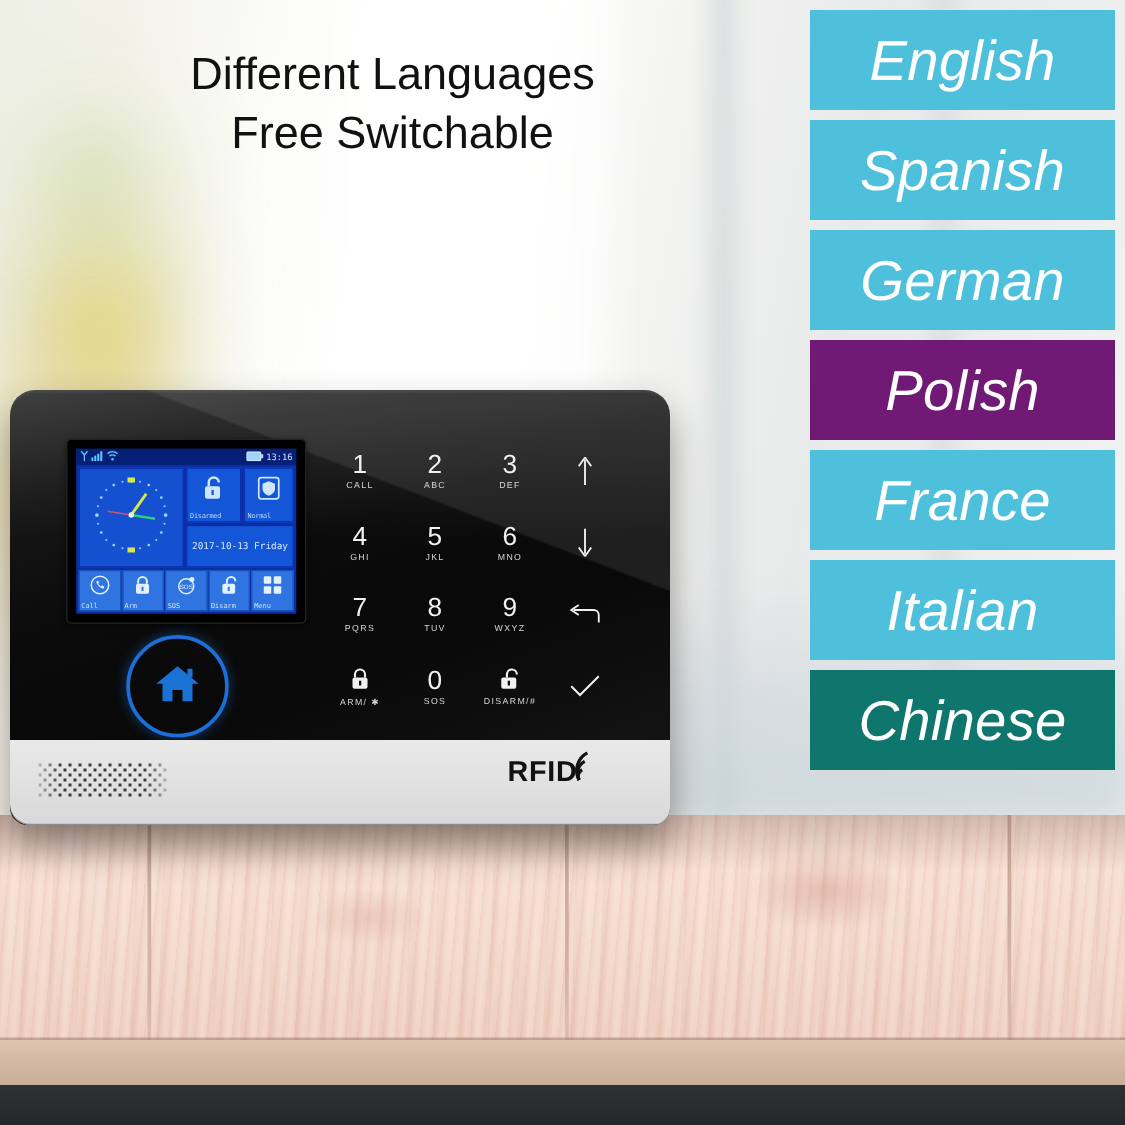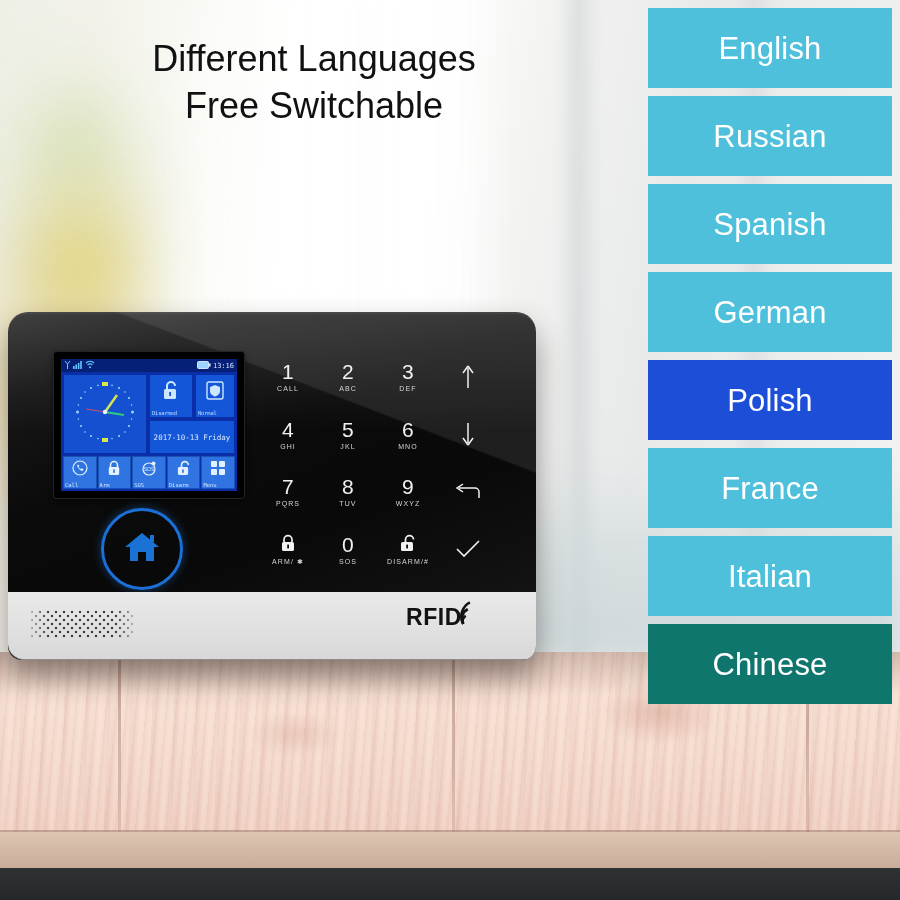--- a/index.html
+++ b/index.html
@@ -125,22 +125,22 @@
   .key-num{font-size:21px;font-weight:300;line-height:1;letter-spacing:.5px;
     font-family:"Liberation Sans",sans-serif;}
   .key-sub{font-size:7px;letter-spacing:1.1px;margin-top:3px;color:#d6d6d6;
     font-family:"Liberation Sans",sans-serif;}
   .key-glyph{line-height:1;display:flex;align-items:center;justify-content:center;height:22px;}
 
   
   .langs{position:absolute;left:648px;top:8px;width:244px;
     display:flex;flex-direction:column;gap:8px;}
   .chip{height:80px;display:flex;align-items:center;justify-content:center;
-    color:#ffffff;font-size:31px;font-weight:400;letter-spacing:.2px;
-    font-family:"Liberation Sans","DejaVu Sans",sans-serif;line-height:1;}
+    color:#ffffff;font-size:45px;font-weight:400;letter-spacing:.2px;
+    font-family:"Liberation Sans","DejaVu Sans",sans-serif;line-height:1;font-style:italic;}
 
   
   .headline{position:absolute;left:24px;top:36px;width:580px;
     color:#111;font-size:36px;line-height:1.30;font-weight:400;text-align:center;
     font-family:"Liberation Sans","DejaVu Sans",sans-serif;}
   .headline div{white-space:nowrap;}
 </style>
 </head>
 <body>
 
@@ -465,29 +465,26 @@
       </div>
 
     </div>
   </div>
 
   <div class="langs">
     <div class="chip" style="background: rgb(79, 192, 220); color: rgb(255, 255, 255);">
         <span>English</span>
       </div>
     <div class="chip" style="background: rgb(79, 192, 220); color: rgb(255, 255, 255);">
-        <span>Russian</span>
-      </div>
-    <div class="chip" style="background: rgb(79, 192, 220); color: rgb(255, 255, 255);">
         <span>Spanish</span>
       </div>
     <div class="chip" style="background: rgb(79, 192, 220); color: rgb(255, 255, 255);">
         <span>German</span>
       </div>
-    <div class="chip" style="background: #1d4ed8; color: rgb(255, 255, 255);">
+    <div class="chip" style="background: #701a75; color: rgb(255, 255, 255);">
         <span>Polish</span>
       </div>
     <div class="chip" style="background: rgb(79, 192, 220); color: rgb(255, 255, 255);">
         <span>France</span>
       </div>
     <div class="chip" style="background: rgb(79, 192, 220); color: rgb(255, 255, 255);">
         <span>Italian</span>
       </div>
     <div class="chip" style="background: #0f766e; color: rgb(255, 255, 255);">
         <span>Chinese</span>

